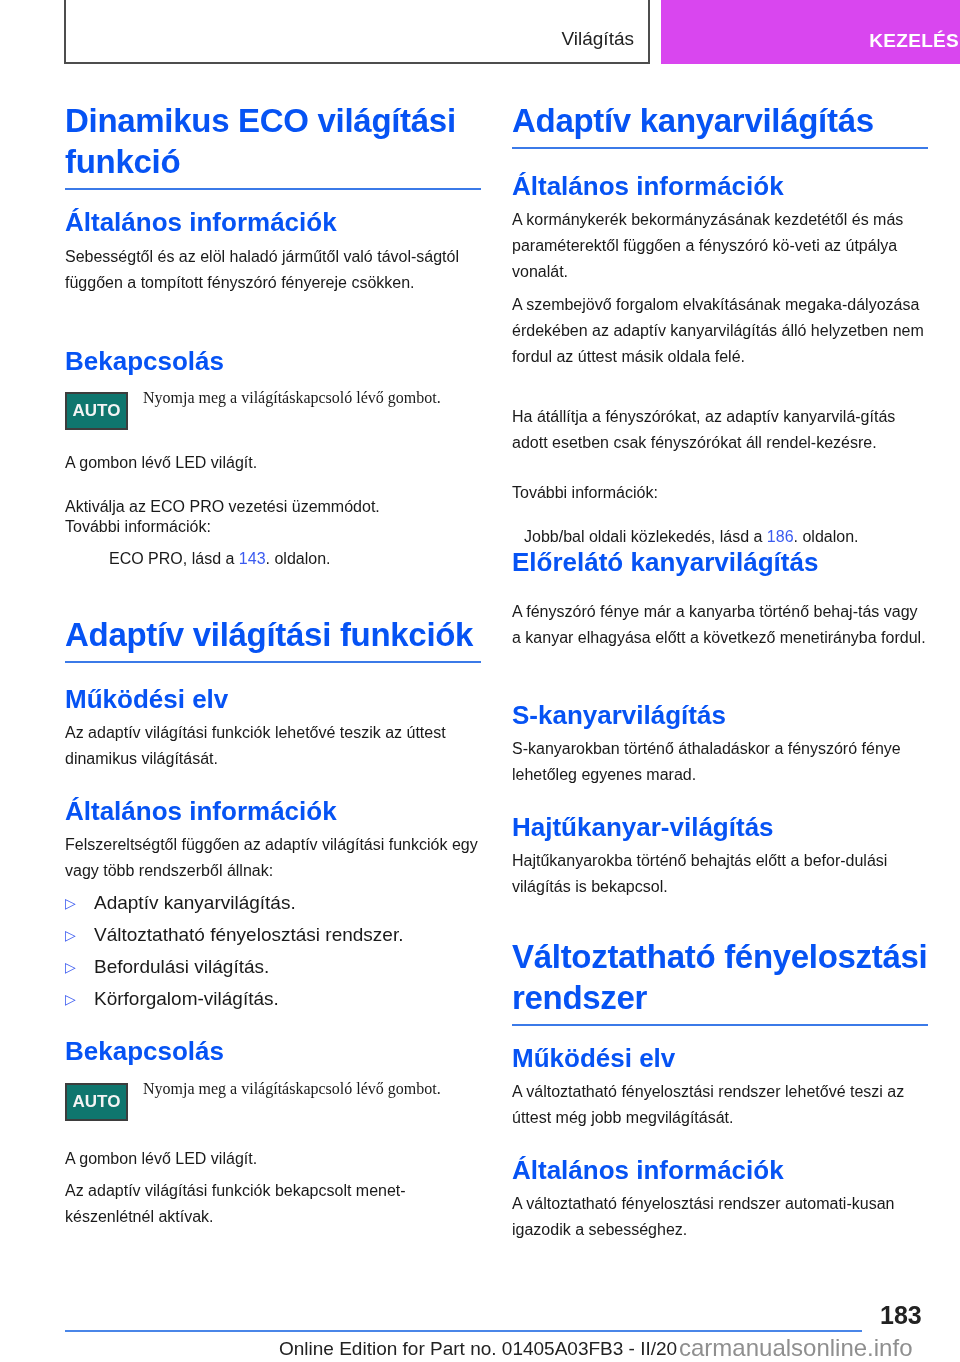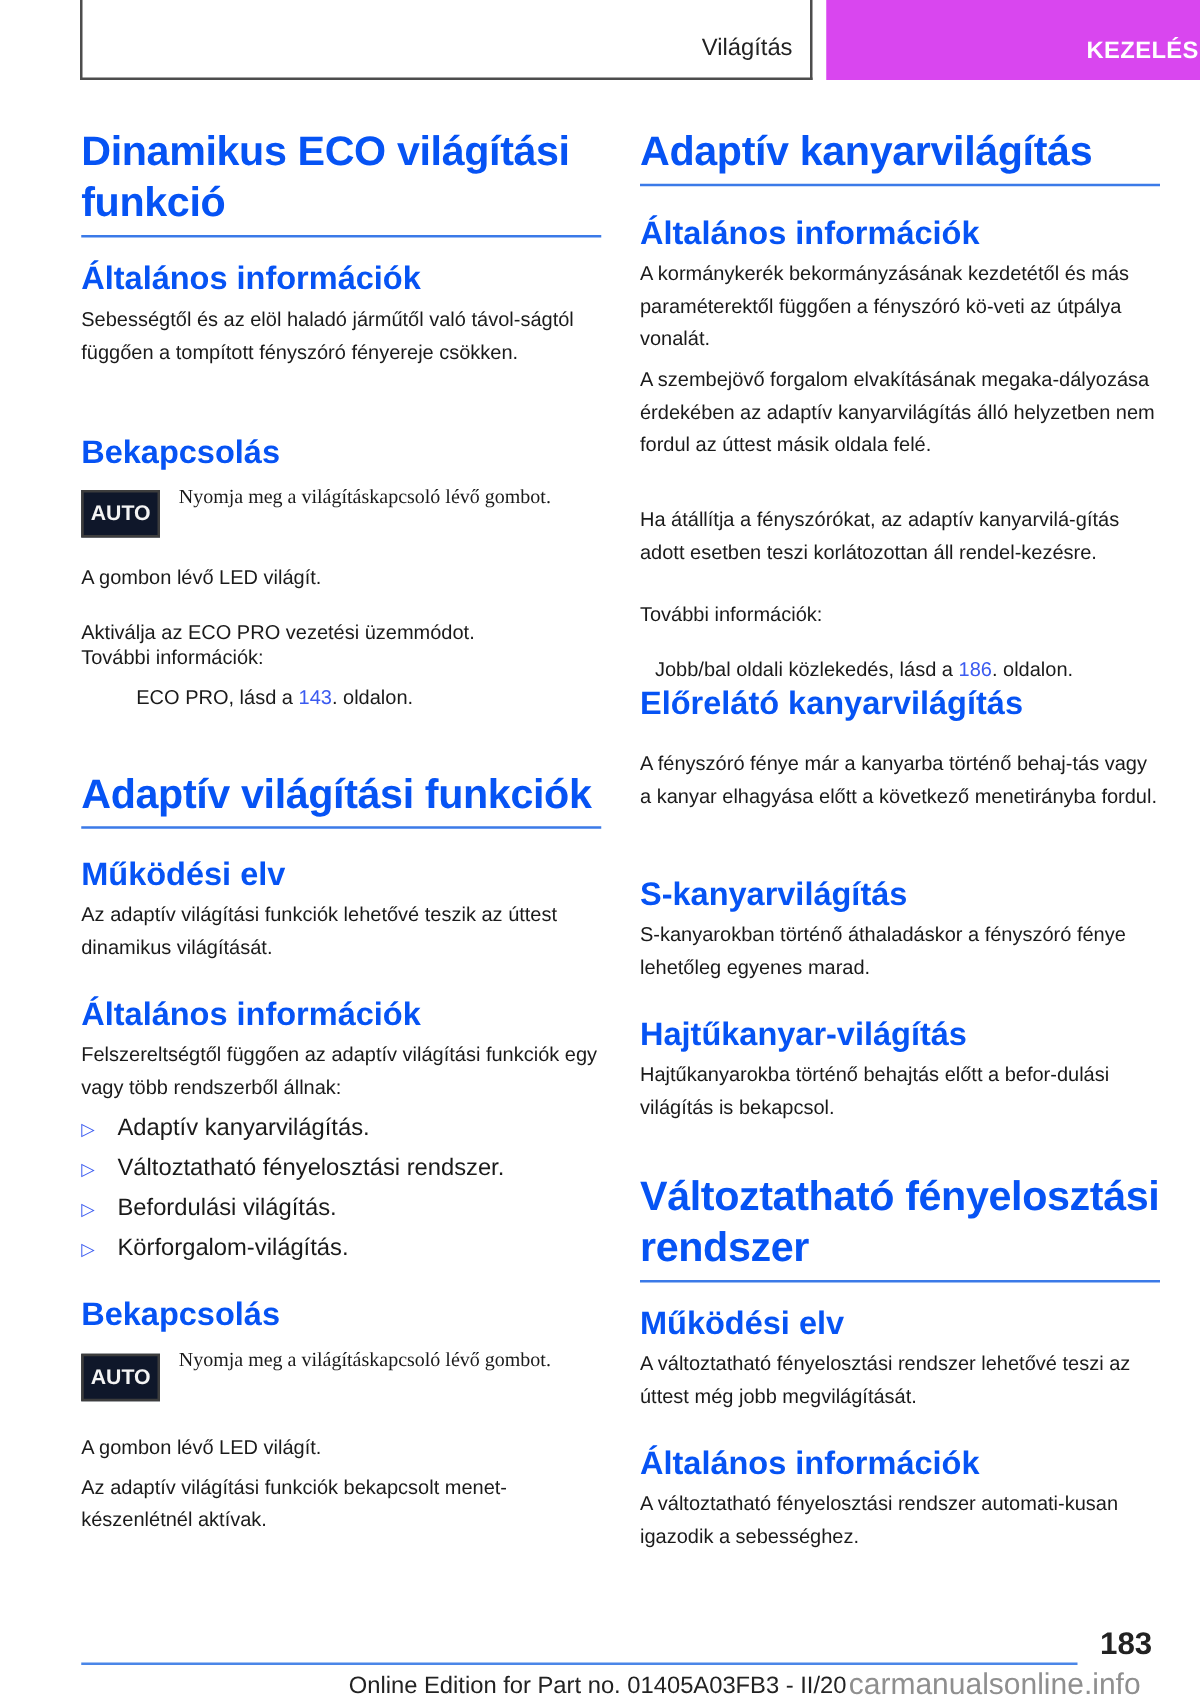--- a/index.html
+++ b/index.html
@@ -35,21 +35,21 @@
     .h2 {
       position: absolute; left: 0; font-size: 26px; font-weight: bold; color: #0653f4; line-height: 32px;
     }
     .p {
       position: absolute; left: 0; width: 416px; font-size: 16px; line-height: 26px; color: #1a1a1a;
     }
     .link { color: #3b5bf0; }
 
     .auto-btn {
       position: absolute; left: 0; width: 63px; height: 38px;
-      background: #0f172a; border: 2px solid #3d3d3d;
+      background: #0f766e; border: 2px solid #3d3d3d;
       color: #f4f4f4; font-size: 17px; font-weight: bold; text-align: center; line-height: 34px;
     }
     .auto-text { position: absolute; left: 78px; width: 340px; font-size: 16px; line-height: 26px; font-family: Liberation Serif, serif; }
 
     .bullet { position: absolute; left: 0; width: 416px; font-size: 19px; line-height: 26px; }
     .bullet .tri { position: absolute; left: 0; top: 0; color: #3b5bf0; font-size: 14px; }
     .bullet .txt { position: absolute; left: 29px; white-space: nowrap; }
 
     .footer-line {
       position: absolute; left: 65px; top: 1330px; width: 797px; height: 2px; background: #4a86e8;
@@ -122,21 +122,21 @@
   <div class="p" style="top:1146px;">A gombon lévő LED világít.</div>
   <div class="p" style="top:1178px;">Az adaptív világítási funkciók bekapcsolt menet-készenlétnél aktívak.</div>
 </div>
 
 <div class="col col-right">
   <div class="h1" style="top:100px;">Adaptív kanyarvilágítás</div>
 
   <div class="h2" style="top:170px;">Általános információk</div>
   <div class="p" style="top:207px;">A kormánykerék bekormányzásának kezdetétől és más paraméterektől függően a fényszóró kö-veti az útpálya vonalát.</div>
   <div class="p" style="top:292px;">A szembejövő forgalom elvakításának megaka-dályozása érdekében az adaptív kanyarvilágítás álló helyzetben nem fordul az úttest másik oldala felé.</div>
-  <div class="p" style="top:404px;">Ha átállítja a fényszórókat, az adaptív kanyarvilá-gítás adott esetben teszi korlátozottan áll rendel-kezésre.</div>
+  <div class="p" style="top:404px;">Ha átállítja a fényszórókat, az adaptív kanyarvilá-gítás adott esetben csak fényszórókat áll rendel-kezésre.</div>
   <div class="p" style="top:480px;">További információk:</div>
   <div class="p" style="top:524px;margin-left:12px;">
     <span>Jobb/bal oldali közlekedés, lásd a </span><span class="link">186</span><span>. oldalon.</span>
   </div>
 
   <div class="h2" style="top:546px;">Előrelátó kanyarvilágítás</div>
   <div class="p" style="top:599px;">A fényszóró fénye már a kanyarba történő behaj-tás vagy a kanyar elhagyása előtt a következő menetirányba fordul.</div>
 
   <div class="h2" style="top:699px;">S-kanyarvilágítás</div>
   <div class="p" style="top:736px;">S-kanyarokban történő áthaladáskor a fényszóró fénye lehetőleg egyenes marad.</div>

